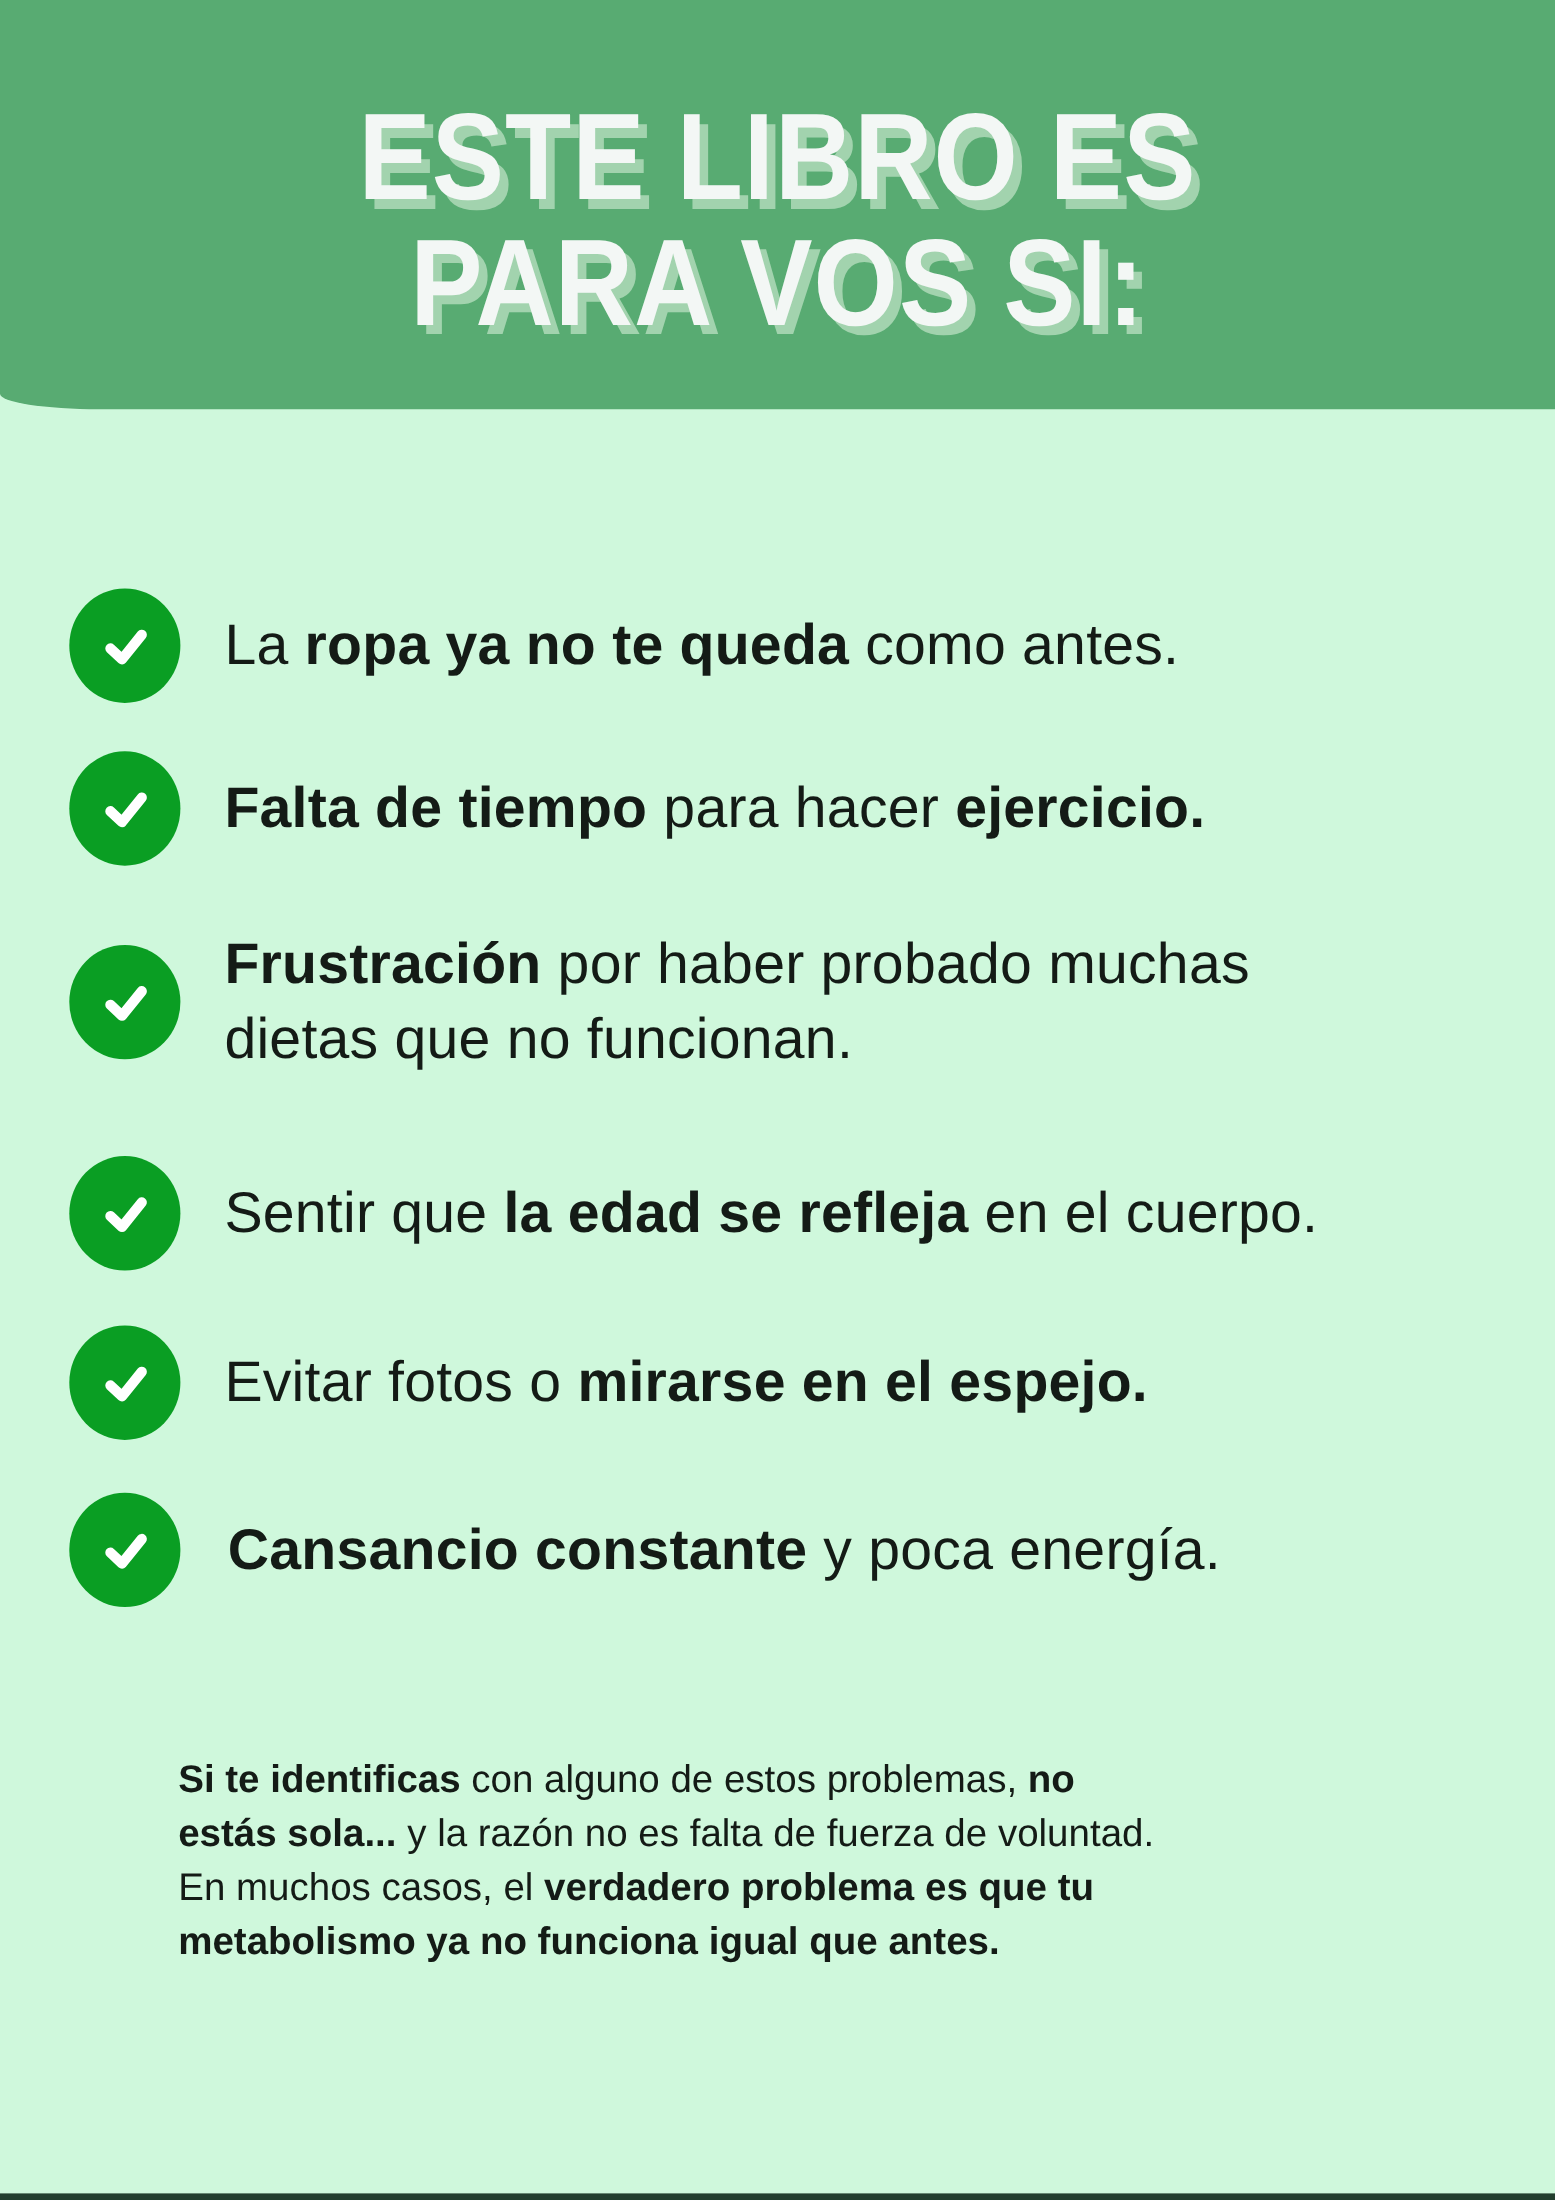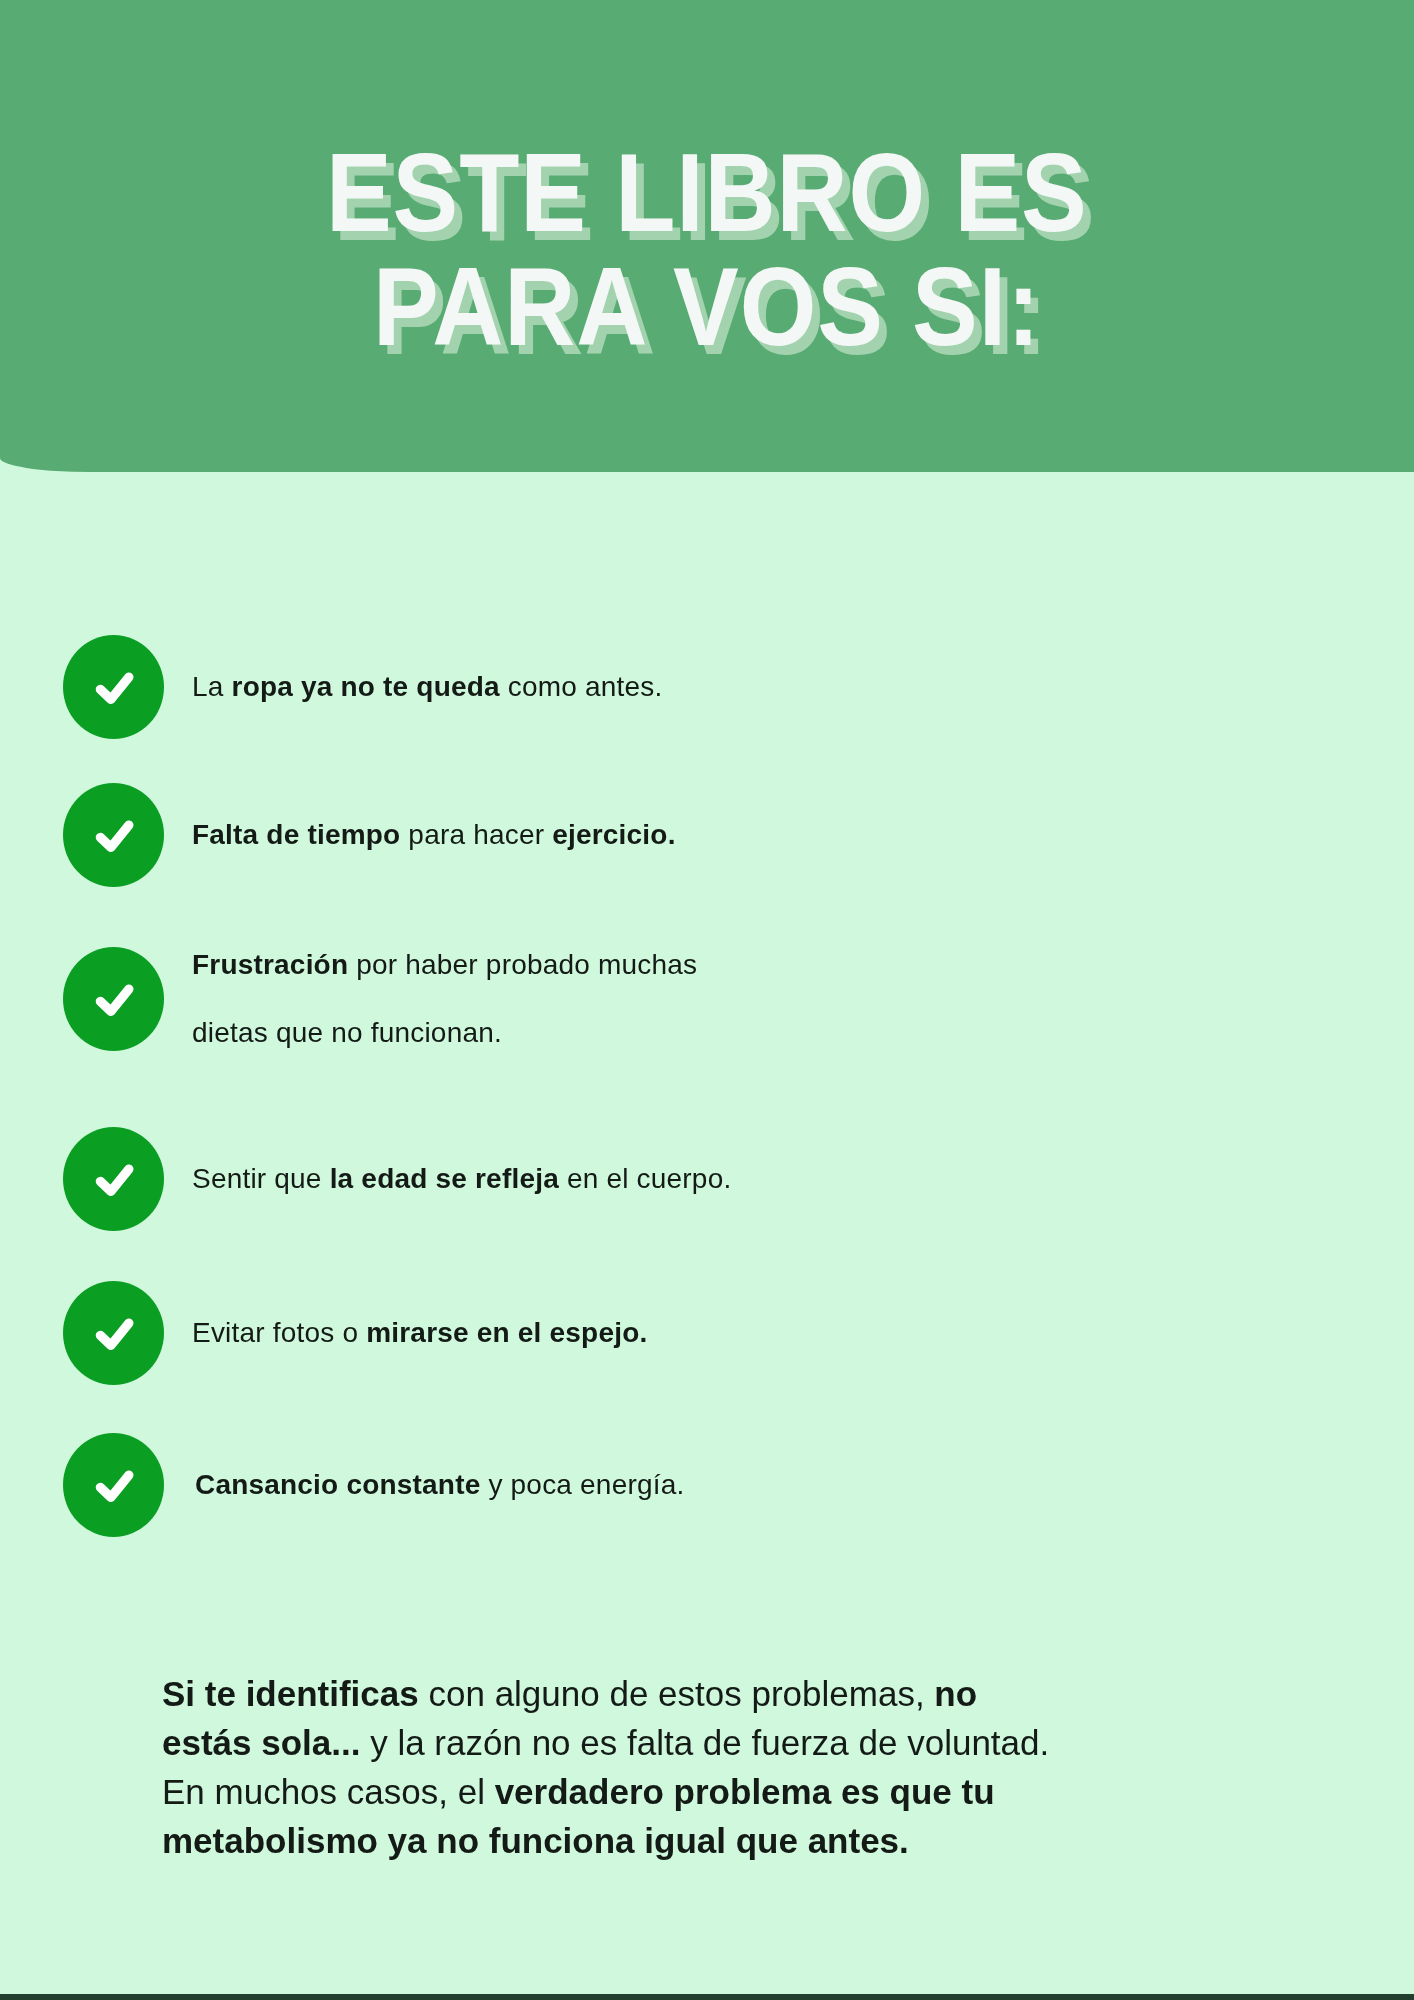--- a/index.html
+++ b/index.html
@@ -3,21 +3,21 @@
 <meta charset="utf-8">
 <style>
   html,body{margin:0;padding:0;}
   body{
     width:1414px;height:2000px;position:relative;overflow:hidden;
     background:#cff8dc;
     font-family:"Liberation Sans",sans-serif;
     color:#141b16;
   }
   .header{
-    width:100%;height:472px;background:#58ab72;
+    width:100%;height:372px;background:#58ab72;
     border-bottom-left-radius:90px 14px;
     display:flex;align-items:center;justify-content:center;
     box-sizing:border-box;padding-top:28px;
   }
   .title{
     margin:0;text-align:center;
     font-size:112px;line-height:1.02;font-weight:700;letter-spacing:1px;
     color:#f3f7f5;
     text-shadow:9px 9px 0 #a2d3ae;
     transform:scaleX(0.88);transform-origin:center center;
@@ -34,21 +34,21 @@
   .row.mb4{margin-bottom:60px;}
   .row.mb5{margin-bottom:48px;}
   .row.mb6{margin-bottom:62px;gap:31px;}
   .check{
     flex:none;width:101px;height:104px;border-radius:50%;
     background:#0a9e23;
     display:flex;align-items:center;justify-content:center;
   }
   .check svg{width:62px;height:62px;}
   .txt{
-    margin:0;font-size:28px;line-height:68px;letter-spacing:0.2px;
+    margin:12px;font-size:52px;line-height:68px;letter-spacing:0.2px;
   }
   .txt .b{font-weight:700;}
   .footer{
     width:1090px;margin:132px auto 0;text-align:left;
     font-size:35px;line-height:49px;
   }
   .footer .b{font-weight:700;}
   .bottom-bar{
     position:absolute;left:0;bottom:0;width:100%;height:6px;background:#223e2e;
   }

